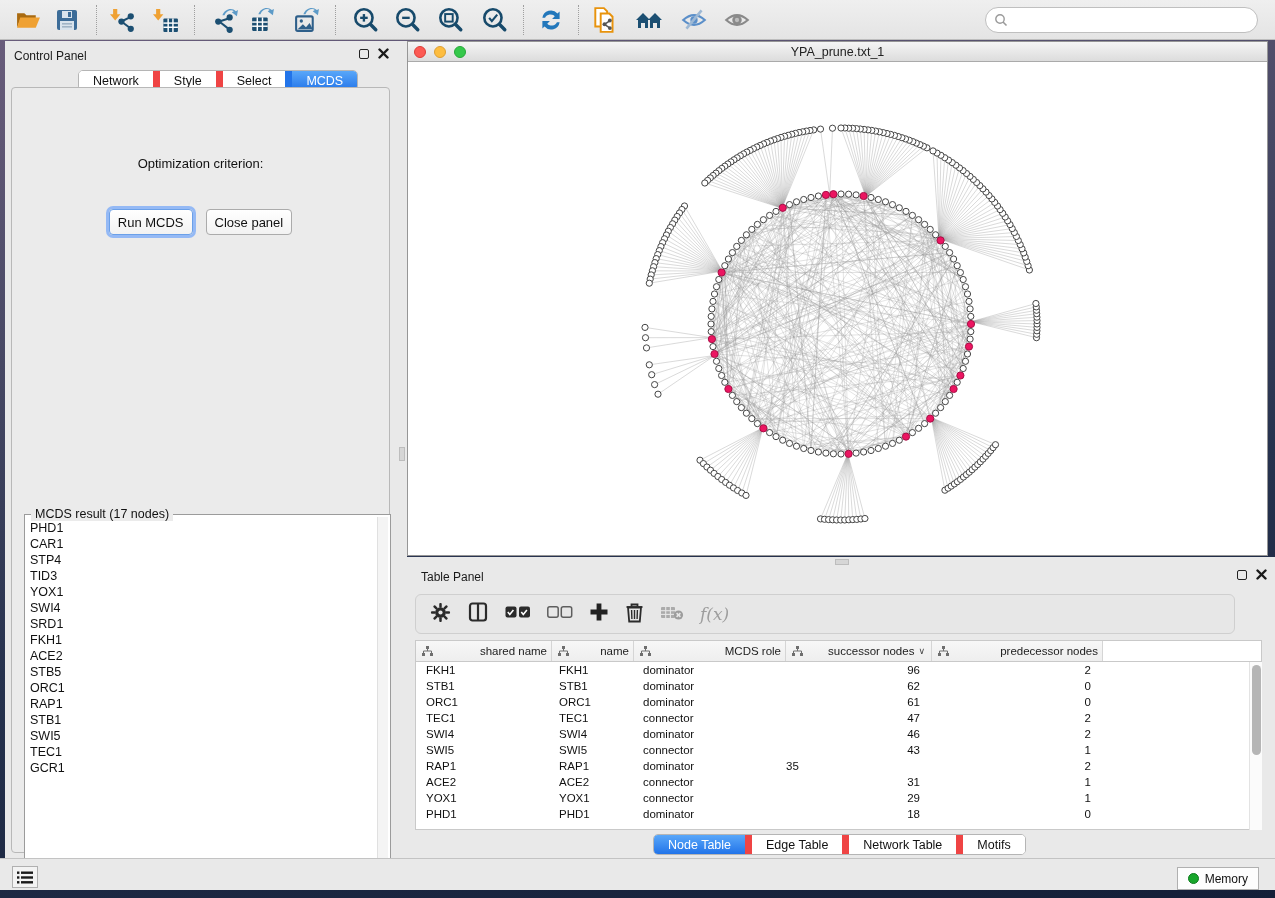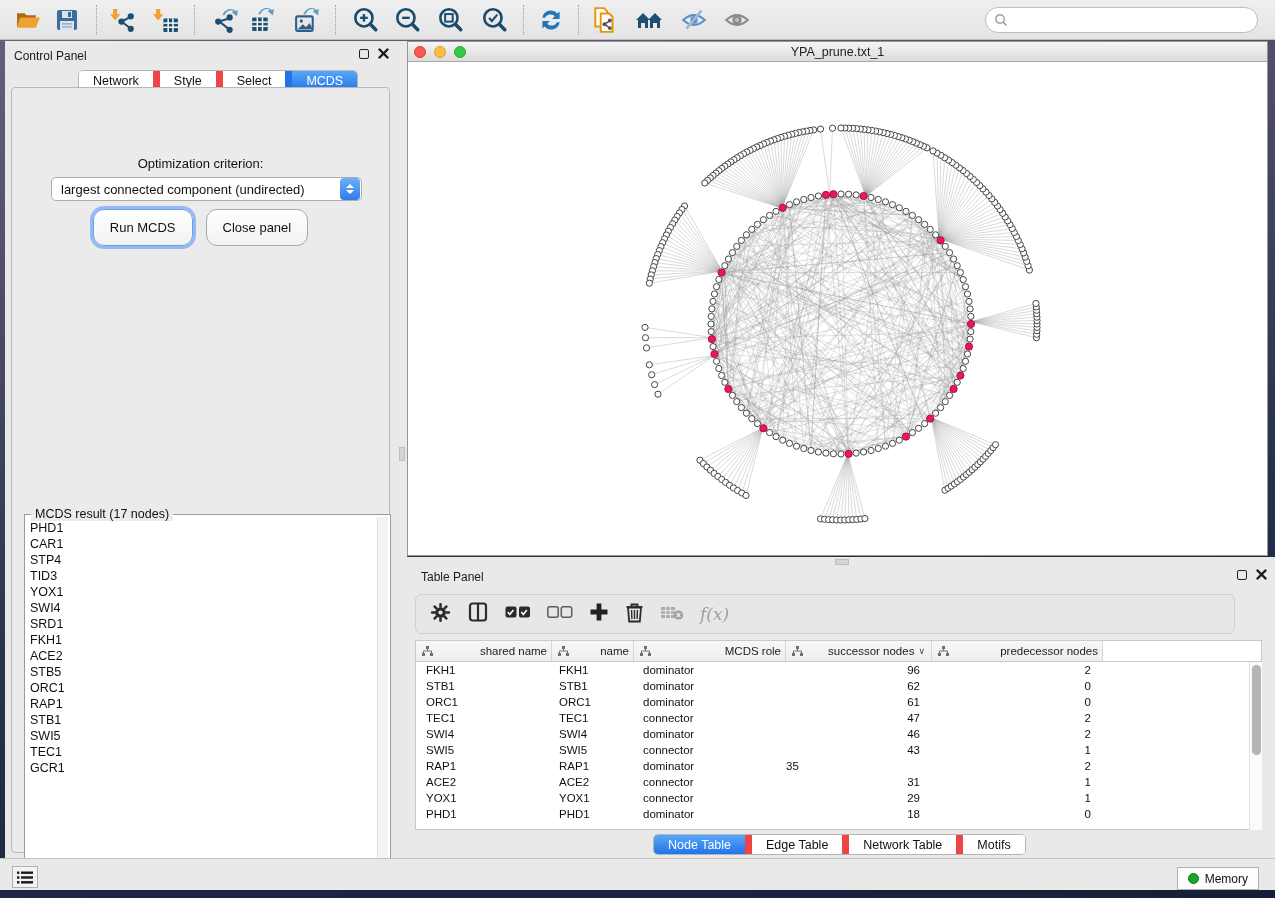--- a/index.html
+++ b/index.html
@@ -28,21 +28,21 @@
   .cp-tabs { position:absolute; left:73px; top:29px;align-items:center; }
   .cp-inner { position:absolute; left:6px; top:46px; width:379px; height:766px; background:#ebebeb; border:1px solid #b8b8b8; border-radius:4px; }
   .opt-label { position:absolute; left:0; top:68px; width:100%; text-align:center; font-size:13px; color:#111; }
   .criterion { position:absolute; left:39px; top:89px; width:311px; height:24px; background:#fff; border:1px solid #adadad; border-radius:5px; display:flex; align-items:center; }
   .criterion .val { flex:1; font-size:13px; color:#111; padding-left:9px; white-space:nowrap; }
   .stepper { width:20px; height:22px; margin-right:1px; border-radius:4px; background:linear-gradient(#6cb0fa,#2e7ceb); display:flex; flex-direction:column; align-items:center; justify-content:center; gap:2px; }
   .stepper i { width:0; height:0; border-left:4px solid transparent; border-right:4px solid transparent; }
   .stepper .up { border-bottom:4px solid #fff; }
   .stepper .dn { border-top:4px solid #fff; }
   .cp-buttons { position:absolute; left:0; top:121px; width:100%; display:flex; justify-content:center; gap:13px; }
-  .btn { height:37px; background:linear-gradient(#ffffff,#f2f2f2); border:1px solid #ababab; border-radius:11px; font-size:13px; color:#111; padding:0 16px; line-height:21px; }
+  .btn { height:26px; background:linear-gradient(#ffffff,#f2f2f2); border:1px solid #ababab; border-radius:4px; font-size:13px; color:#111; padding:0 8px; line-height:21px; }
   .btn.focused { box-shadow:0 0 0 3px rgba(90,152,252,.6); border-color:#6ba0e8; }
   .mcds-box { position:absolute; left:12px; top:426px; width:367px; height:366px; border:1px solid #9b9b9b; background:#fff; }
   .mcds-legend { position:absolute; left:6px; top:-8px; background:#ebebeb; padding:0 4px; font-size:12.5px; color:#111; }
   .mcds-list { position:absolute; left:2px; top:5px; right:14px; bottom:2px; overflow:hidden; }
   .mcds-list .list-item { font-size:12.5px; color:#111; line-height:16px; padding-left:3px; }
   .mcds-scroll { position:absolute; top:2px; right:2px; width:11px; bottom:2px; background:#f4f4f4; border-left:1px solid #e0e0e0; }
 
   
   .network-window { position:absolute; left:407px; top:41px; width:861px; height:515px; border:1px solid #969696; background:#fff; }
   .net-titlebar { position:absolute; left:0; top:0; width:100%; height:20px; background:linear-gradient(#f5f5f5,#dcdcdc); border-bottom:1px solid #aaa; }
@@ -255,27 +255,20 @@
         </svg>
     </div>
     <div class="tabgroup cp-tabs">
         <div class="tab">Network</div>
         <div class="tab">Style</div>
         <div class="tab">Select</div>
         <div class="tab active">MCDS</div>
       </div>
     <div class="cp-inner">
       <div class="opt-label">Optimization criterion:</div>
-      <div class="criterion">
-        <span class="val">largest connected component (undirected)</span>
-        <span class="stepper">
-            <i class="up"></i>
-            <i class="dn"></i>
-          </span>
-      </div>
       <div class="cp-buttons">
         <button class="btn focused">Run MCDS</button>
         <button class="btn">Close panel</button>
       </div>
       <div class="mcds-box">
         <div class="mcds-legend">MCDS result (17 nodes)</div>
         <div class="mcds-list">
             <div class="list-item">PHD1</div>
             <div class="list-item">CAR1</div>
             <div class="list-item">STP4</div>

